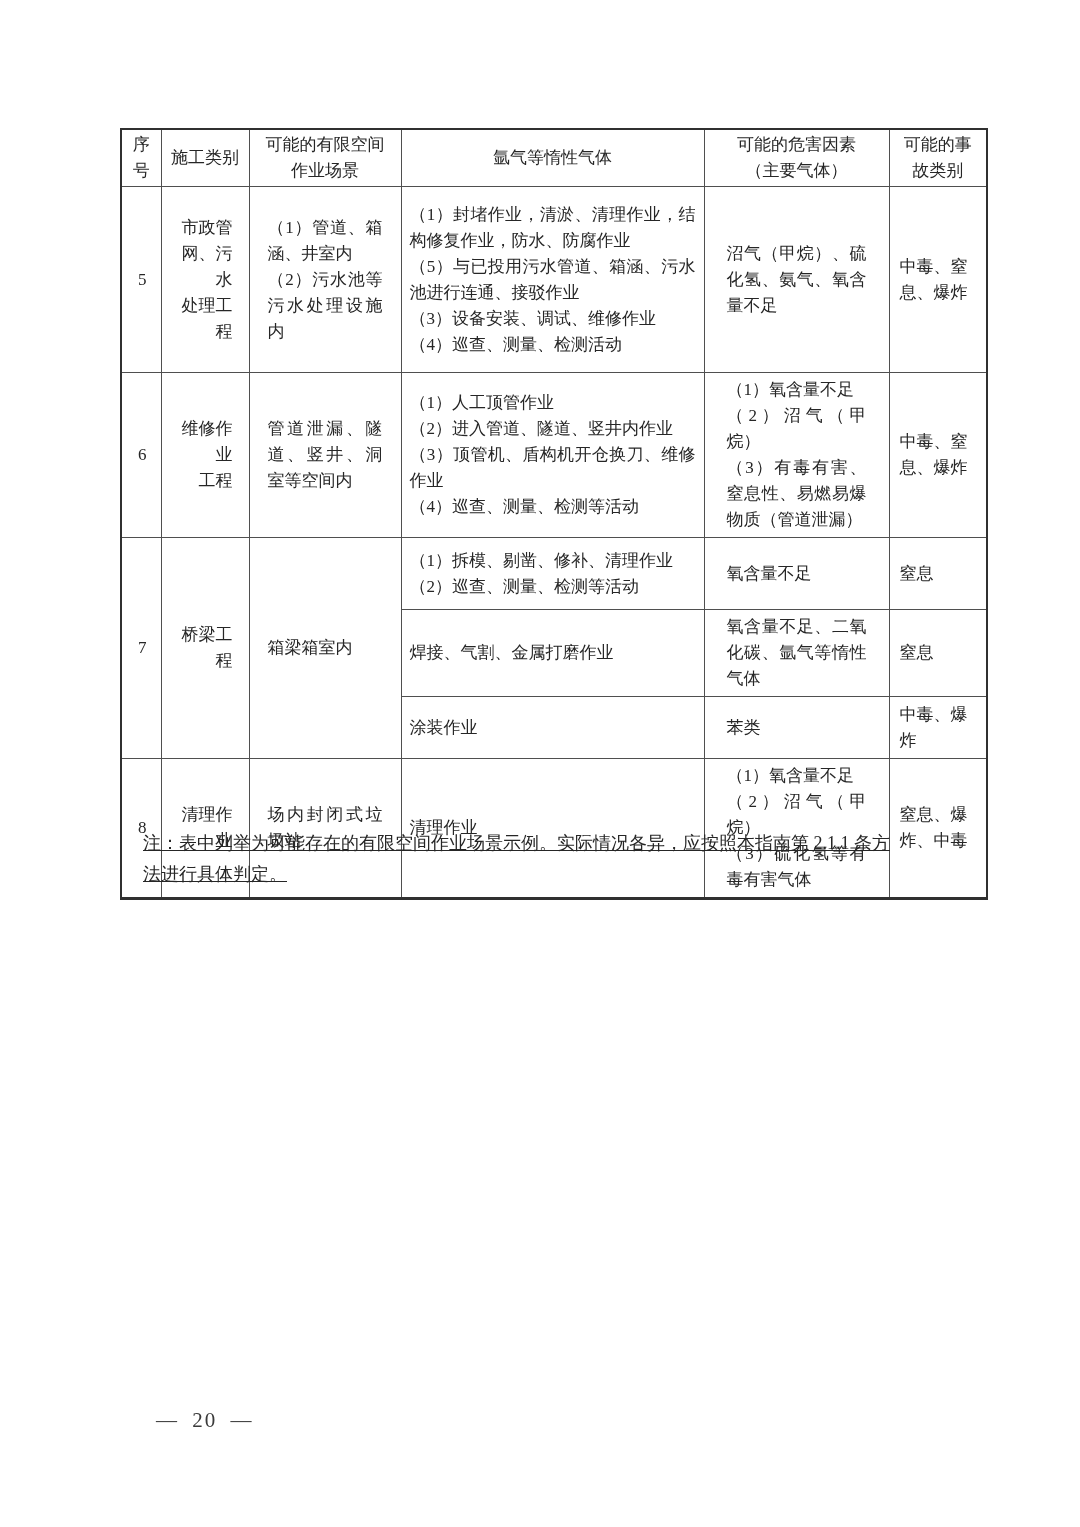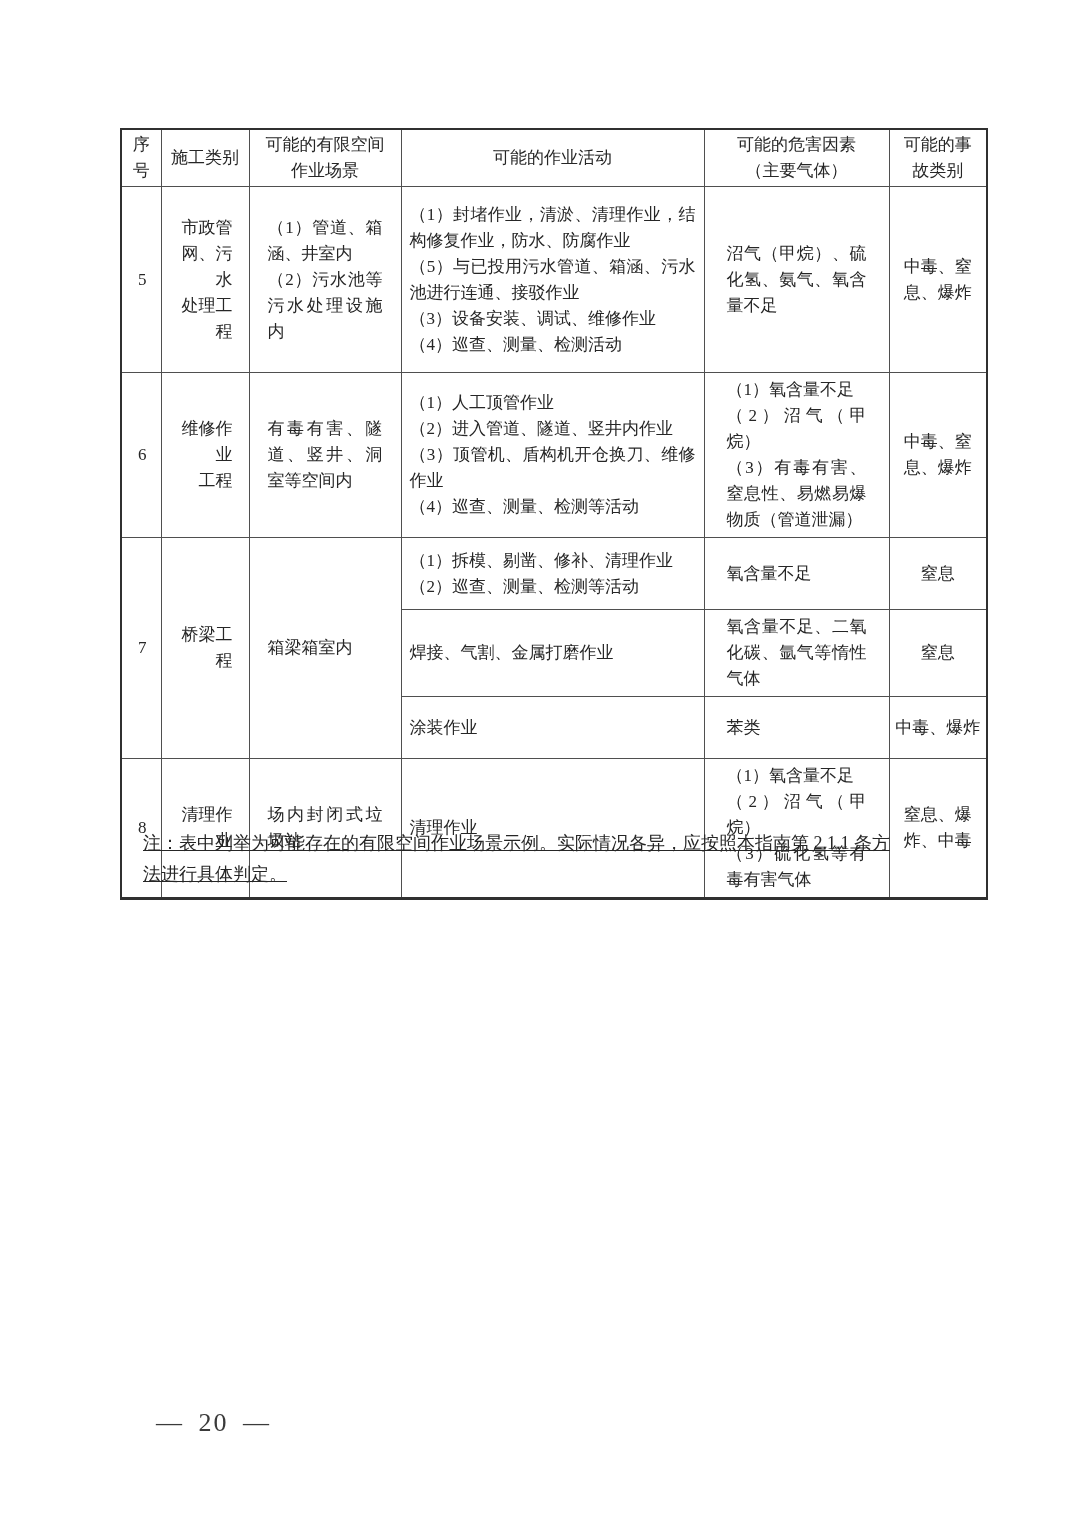--- a/index.html
+++ b/index.html
@@ -38,21 +38,21 @@
     vertical-align: middle;
     white-space: pre-line;
     color: #262626;
     overflow: hidden;
   }
   th.hcell { text-align: center; padding: 2px 2px; }
   td.c-center { text-align: right; padding: 2px 16px; }
   td.c-scene { text-align: justify; padding: 4px 18px; }
   td.c-activity { text-align: justify; padding: 4px 8px; }
   td.c-hazard { text-align: justify; padding: 4px 22px; }
-  td.c-accident { text-align: center; padding: 4px 4px; }
+  td.c-accident { text-align: left; padding: 4px 10px; }
   tr.r-header { height: 54px; }
   tr.r-5 { height: 186px; }
   tr.r-6 { height: 146px; }
   tr.r-7a { height: 72px; }
   tr.r-7b { height: 64px; margin-top: 40px; }
   tr.r-7c { height: 62px; }
   tr.r-8 { height: 110px; }
   .note {
     position: absolute;
     left: 143px;
@@ -62,21 +62,21 @@
     line-height: 31px;
     text-align: justify;
     white-space: pre-line;
     color: #262626;
     text-decoration: underline;
   }
   .page-number {
     position: absolute;
     left: 156px;
     top: 1408px;
-    font-size: 26px;
+    font-size: 21px;
     color: #3a3a3a;
     letter-spacing: 2px;
     word-spacing: 6px;
   }
 </style>
 </head>
 <body>
 
 <div class="page">
 
@@ -89,21 +89,21 @@
       <col style="width:185px">
       <col style="width:98px">
     </colgroup>
     <tbody>
       <tr class="r-header">
         <th class="hcell">序
 号</th>
         <th class="hcell">施工类别</th>
         <th class="hcell">可能的有限空间
 作业场景</th>
-        <th class="hcell">可能的作业活动</th>
+        <th class="hcell">氩气等惰性气体</th>
         <th class="hcell">可能的危害因素
 （主要气体）</th>
         <th class="hcell">可能的事
 故类别</th>
       </tr>
 
       <tr class="r-5">
         <td class="c-center">5</td>
         <td class="c-center">市政管
 网、污水
@@ -116,21 +116,21 @@
 （4）巡查、测量、检测活动</td>
         <td class="c-hazard">沼气（甲烷）、硫化氢、氨气、氧含量不足</td>
         <td class="c-accident">中毒、窒
 息、爆炸</td>
       </tr>
 
       <tr class="r-6">
         <td class="c-center">6</td>
         <td class="c-center">维修作业
 工程</td>
-        <td class="c-scene">有毒有害、隧道、竖井、洞室等空间内</td>
+        <td class="c-scene">管道泄漏、隧道、竖井、洞室等空间内</td>
         <td class="c-activity">（1）人工顶管作业
 （2）进入管道、隧道、竖井内作业
 （3）顶管机、盾构机开仓换刀、维修作业
 （4）巡查、测量、检测等活动</td>
         <td class="c-hazard">（1）氧含量不足
 （2）沼气（甲烷）
 （3）有毒有害、窒息性、易燃易爆物质（管道泄漏）</td>
         <td class="c-accident">中毒、窒
 息、爆炸</td>
       </tr>

